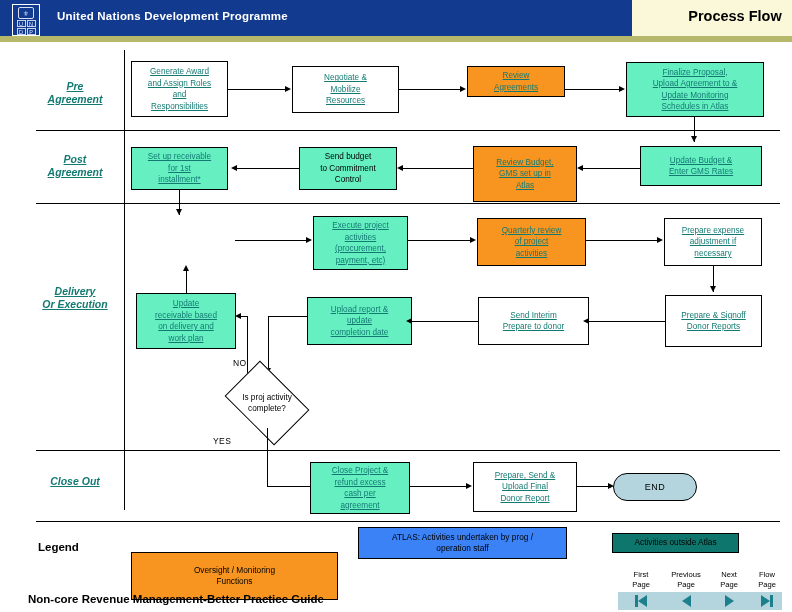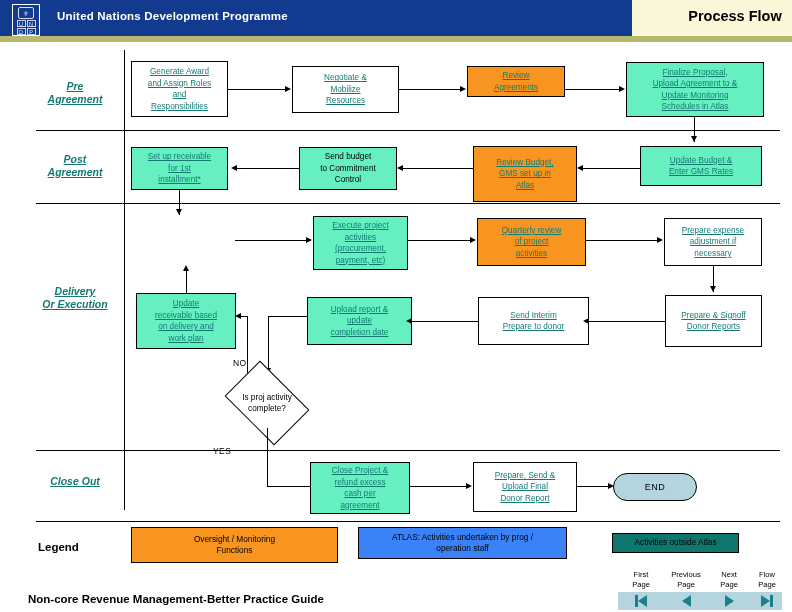--- a/index.html
+++ b/index.html
@@ -295,21 +295,21 @@
     <div class="dshape"></div>
     <div class="dtext">
       <div>Is proj activity</div>
       <div>complete?</div>
     </div>
   </div>
 
   <div class="arrow-v" style="left:267px;top:428px;height:58px;"></div>
   <div class="arrow-h" style="left:267px;top:486px;width:68px;"></div>
   <div class="ahead r" style="left:334px;top:482.5px;"></div>
-  <div class="edgelbl" style="left:213px;top:446px;">YES</div>
+  <div class="edgelbl" style="left:213px;top:436px;">YES</div>
 
   <div class="box tealbox" style="left:310px;top:462px;width:100px;height:52px;">
     <div>
       <span class="lnk">Close Project &amp;</span>
       <span class="lnk">refund excess</span>
       <span class="lnk">cash per</span>
       <span class="lnk">agreement</span>
     </div>
   </div>
 
@@ -326,21 +326,21 @@
 
   <div class="arrow-h" style="left:577px;top:486px;width:32px;"></div>
   <div class="ahead r" style="left:608px;top:482.5px;"></div>
 
   <div class="endnode" style="left:613px;top:473px;width:82px;height:26px;">
     <span>END</span>
   </div>
 
   <div class="legend-title">Legend</div>
 
-  <div class="legend-box" style="left:131px;top:527px;width:207px;height:36px;background:#f79520;">
+  <div class="legend-box" style="left:131px;top:552px;width:207px;height:48px;background:#f79520;">
     <div>
       <div>Oversight / Monitoring</div>
       <div>Functions</div>
     </div>
   </div>
 
   <div class="legend-box" style="left:358px;top:527px;width:209px;height:32px;background:#3b82f6;">
     <div>
       <div>ATLAS:  Activities undertaken by prog /</div>
       <div>operation staff</div>

